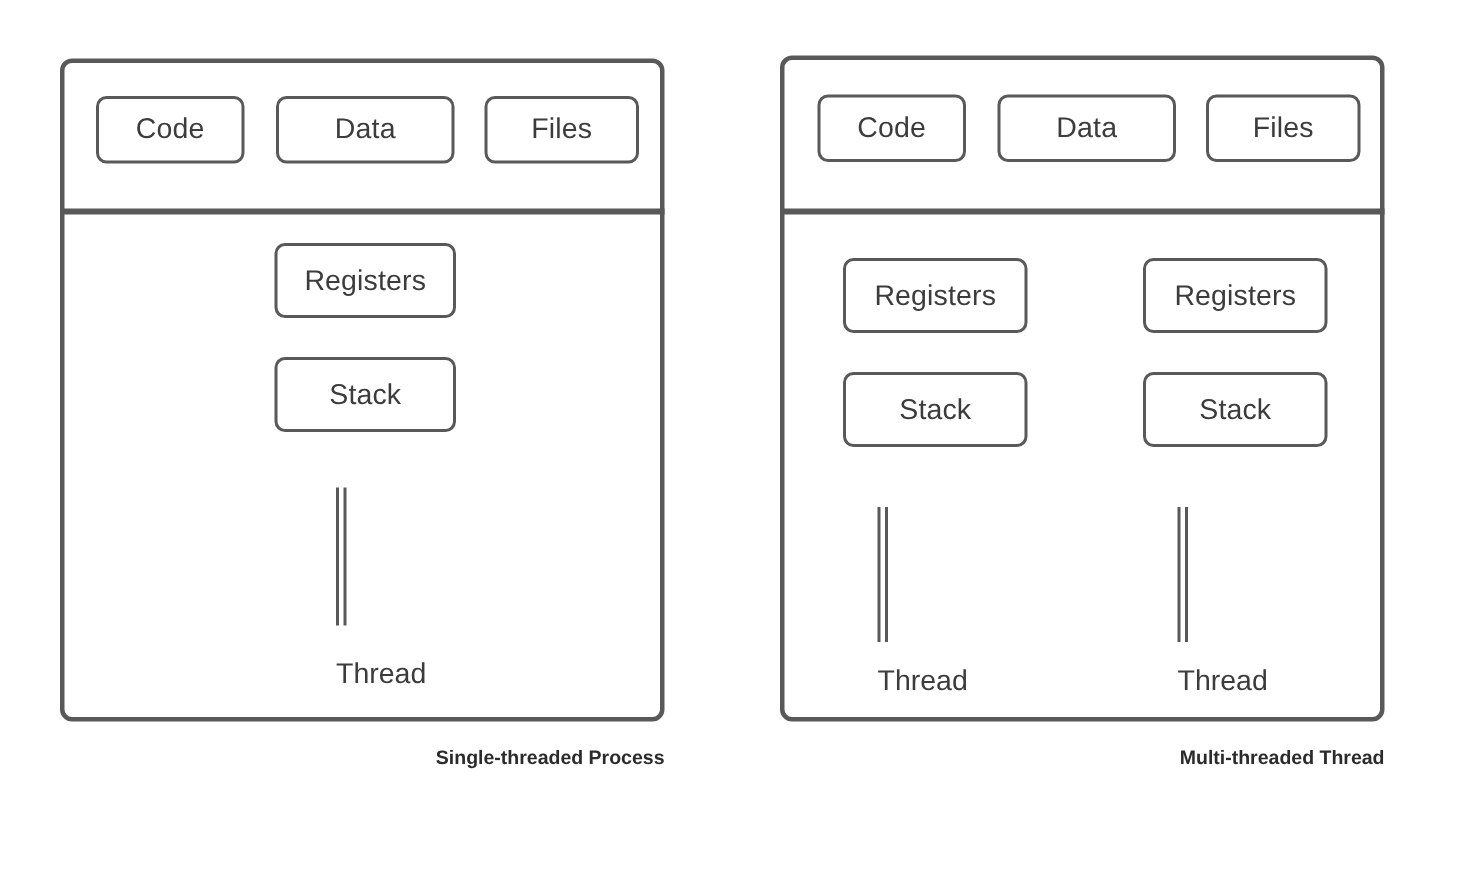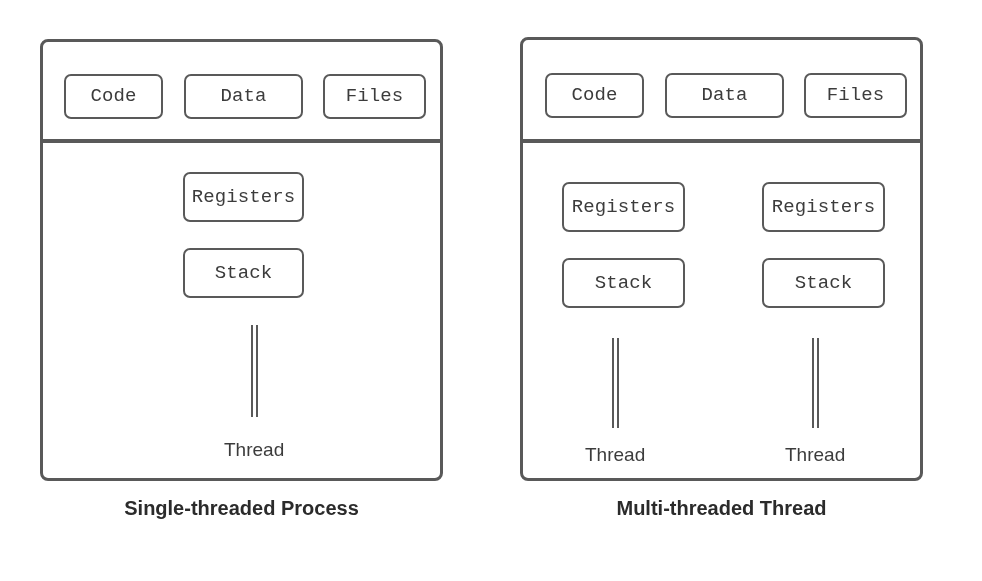--- a/index.html
+++ b/index.html
@@ -50,24 +50,23 @@
     position: absolute;
     box-sizing: border-box;
     border: 2.4px solid #595959;
     border-radius: 7px;
     background: #ffffff;
     display: flex;
     align-items: center;
     justify-content: center;
     color: #3c3c3c;
     font-size: 19px;
-    font-family: Liberation Mono, monospace;
+    font-family: Liberation Sans, sans-serif;
     letter-spacing: .1px;
     line-height: 1;
-    margin-top: 10px;
   }
 
   
   #single-code  { left: 21px;  top: 22px; width: 99px;  height: 45px; }
   #single-data  { left: 141px; top: 22px; width: 119px; height: 45px; }
   #single-files { left: 280px; top: 22px; width: 103px; height: 45px; }
 
   
   #multi-code  { left: 22px;  top: 23px; width: 99px;  height: 45px; }
   #multi-data  { left: 142px; top: 23px; width: 119px; height: 45px; }
@@ -81,21 +80,21 @@
   #multi-registers-1 { left: 39px;  top: 132px; width: 123px; height: 50px; }
   #multi-stack-1     { left: 39px;  top: 208px; width: 123px; height: 50px; }
   #multi-registers-2 { left: 239px; top: 132px; width: 123px; height: 50px; }
   #multi-stack-2     { left: 239px; top: 208px; width: 123px; height: 50px; }
 
   
   .thread-group {
     position: absolute;
     display: flex;
     flex-direction: column;
-    align-items: center;
+    align-items: flex-start;
   }
   .thread-lines {
     position: relative;
     display: flex;
     justify-content: space-between;
   }
   .thread-lines > span {
     display: block;
     width: 2px;
     background: #595959;
@@ -119,24 +118,24 @@
   #multi-thread-2 { left: 262px; top: 298px; }
   #multi-thread-1 .thread-lines,
   #multi-thread-2 .thread-lines { width: 7px; height: 90px; }
   #multi-thread-1 .thread-label,
   #multi-thread-2 .thread-label { margin-top: 17px; }
 
   
   .caption {
     position: absolute;
     color: #2b2b2b;
-    font-size: 20px;
+    font-size: 13px;
     font-weight: bold;
     font-family: "Liberation Sans", sans-serif;
-    text-align: center;
+    text-align: right;
     white-space: nowrap;
     line-height: 1;
   }
   #caption-single { left: 40px;  top: 498px; width: 403px; }
   #caption-multi  { left: 520px; top: 498px; width: 403px; }
 </style>
 </head>
 <body>
 
 <div id="stage">

